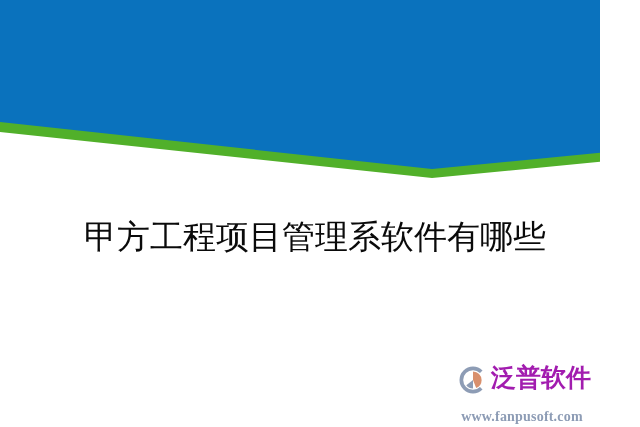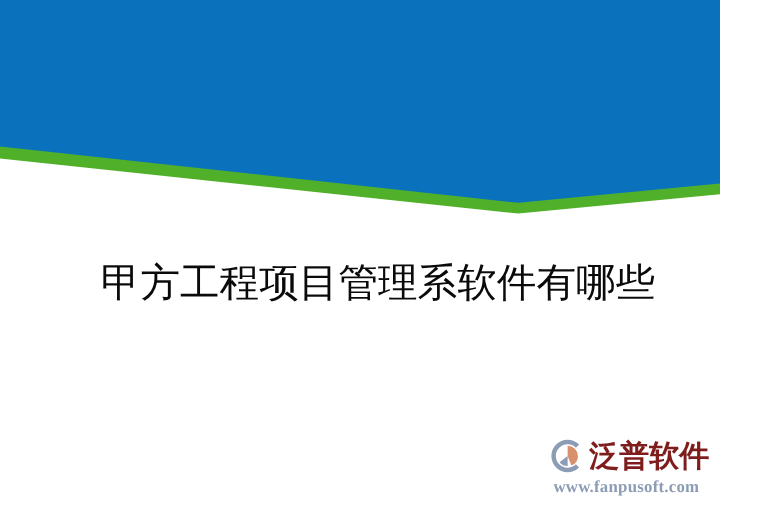--- a/index.html
+++ b/index.html
@@ -67,28 +67,28 @@
   .wm-mark {
     width: 30px;
     height: 30px;
     flex: 0 0 30px;
     margin-right: 3px;
   }
   .wm-mark svg { display:block; width:30px; height:30px; }
   .wm-brand {
     font-size: 25px;
     line-height: 30px;
-    color: #7f1d1d;
-    font-family: Liberation Sans, sans-serif;
+    color: #a21caf;
+    font-family: Liberation Mono, monospace;
     font-weight: 700;
     letter-spacing: 0px;
     white-space: nowrap;
   }
   .wm-url {
-    margin-top: 2px;
+    margin-top: 12px;
     text-align: center;
     font-size: 14px;
     line-height: 17px;
     color: #8d9cb5;
     font-family: "Liberation Serif", "DejaVu Serif", serif;
     font-weight: 700;
     letter-spacing: 0.2px;
     white-space: nowrap;
   }
 </style>

